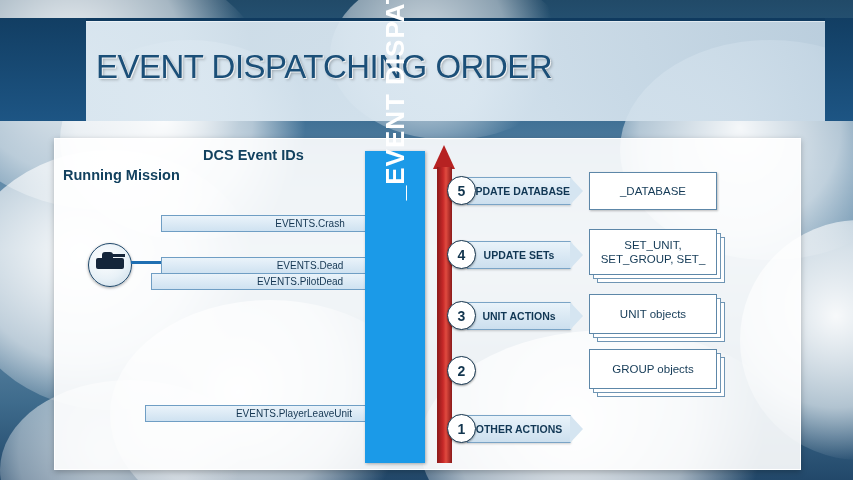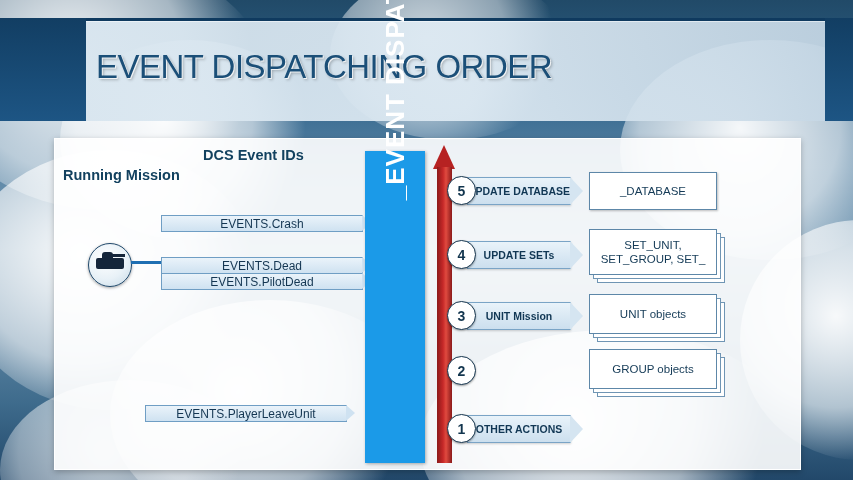--- a/index.html
+++ b/index.html
@@ -143,23 +143,24 @@
 
   
   .evt {
     position: absolute;
     height: 15px;
     background: linear-gradient(180deg, #eaf3fa 0%, #cfe2f1 100%);
     border: 1px solid #6f9ec4;
     display: flex;
     align-items: center;
     justify-content: center;
-    font-size: 12px;
+    font-size: 10px;
     color: #143652;
     white-space: nowrap;
+    padding-left: 48px;
   }
   .evt::after {
     content: "";
     position: absolute;
     right: -9px;
     top: -1px;
     width: 0; height: 0;
     border-top: 8px solid transparent;
     border-bottom: 8px solid transparent;
     border-left: 9px solid #cfe2f1;
@@ -312,21 +313,21 @@
 
     <div class="mission-icon">
       <div class="tank"></div>
       <div class="turret"></div>
       <div class="barrel"></div>
     </div>
     <div class="mission-link"></div>
 
     <div class="evt" style="left:106px; top:76px;  width:200px;">EVENTS.Crash</div>
     <div class="evt" style="left:106px; top:118px; width:200px;">EVENTS.Dead</div>
-    <div class="evt" style="left:106px; top:134px; width:200px;">EVENTS.PilotDead</div>
+    <div class="evt" style="left:96px; top:134px; width:200px;">EVENTS.PilotDead</div>
     <div class="evt" style="left:90px; top:266px; width:200px;">EVENTS.PlayerLeaveUnit</div>
 
     <div class="dispatcher"></div>
     <div class="dispatcher-label">_EVENT DISPATCHER</div>
 
     <div class="arrow-up">
       <div class="headtip"></div>
       <div class="shaft"></div>
     </div>
 
@@ -336,21 +337,21 @@
       <span>_DATABASE</span>
     </div>
 
     <div class="num" style="left:392px; top:101px;">4</div>
     <div class="action" style="left:412px; top:102px; width:102px;">UPDATE SETs</div>
     <div class="stackbox" style="left:534px; top:90px; height:44px;">
       <span>SET_UNIT, SET_GROUP, SET_</span>
     </div>
 
     <div class="num" style="left:392px; top:162px;">3</div>
-    <div class="action" style="left:412px; top:163px; width:102px;">UNIT Mission</div>
+    <div class="action" style="left:412px; top:163px; width:102px;">UNIT ACTIONs</div>
     <div class="stackbox" style="left:534px; top:155px; height:38px;">
       <span>UNIT objects</span>
     </div>
 
     <div class="num" style="left:392px; top:217px;">2</div>
     <div class="stackbox" style="left:534px; top:210px; height:38px;">
       <span>GROUP objects</span>
     </div>
 
     <div class="num" style="left:392px; top:275px;">1</div>

